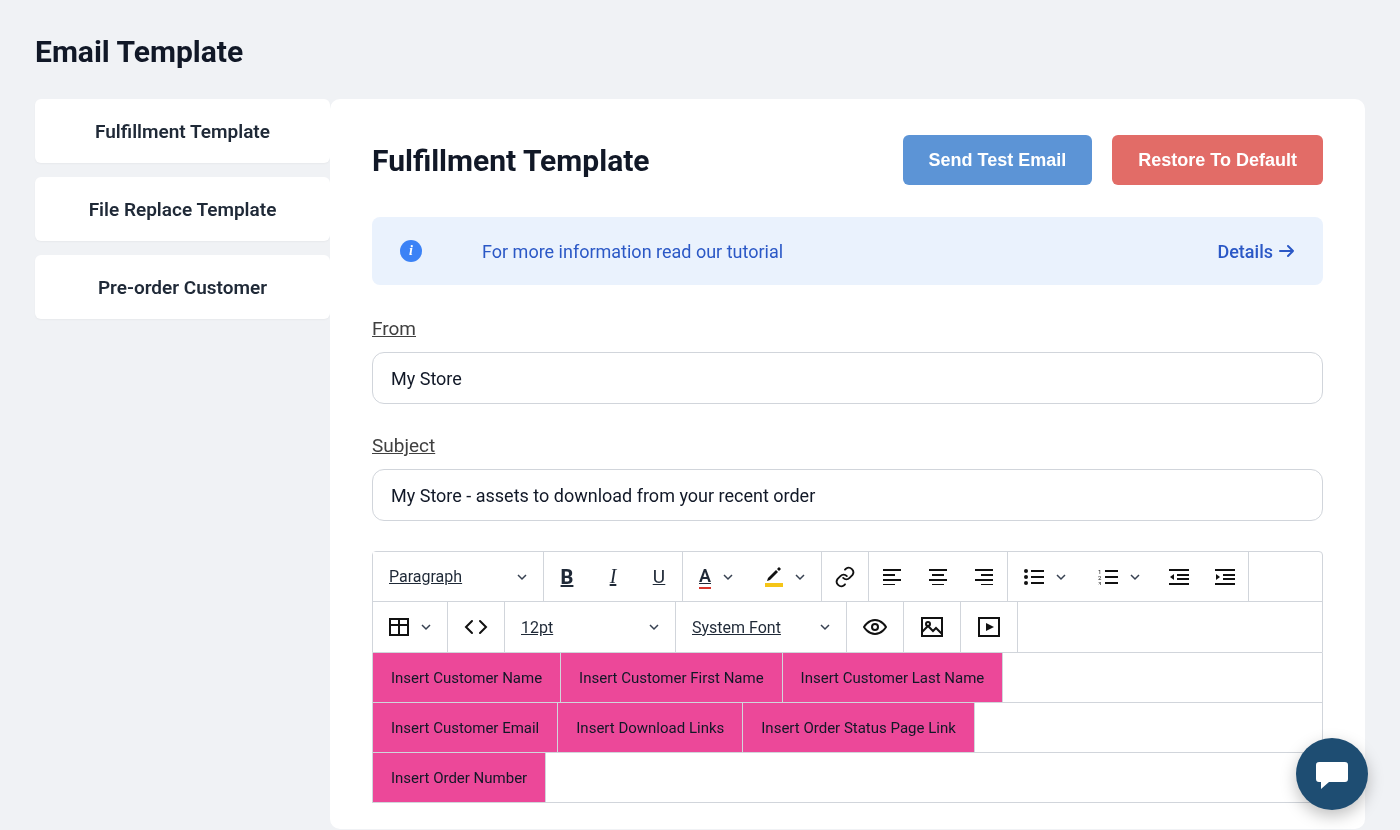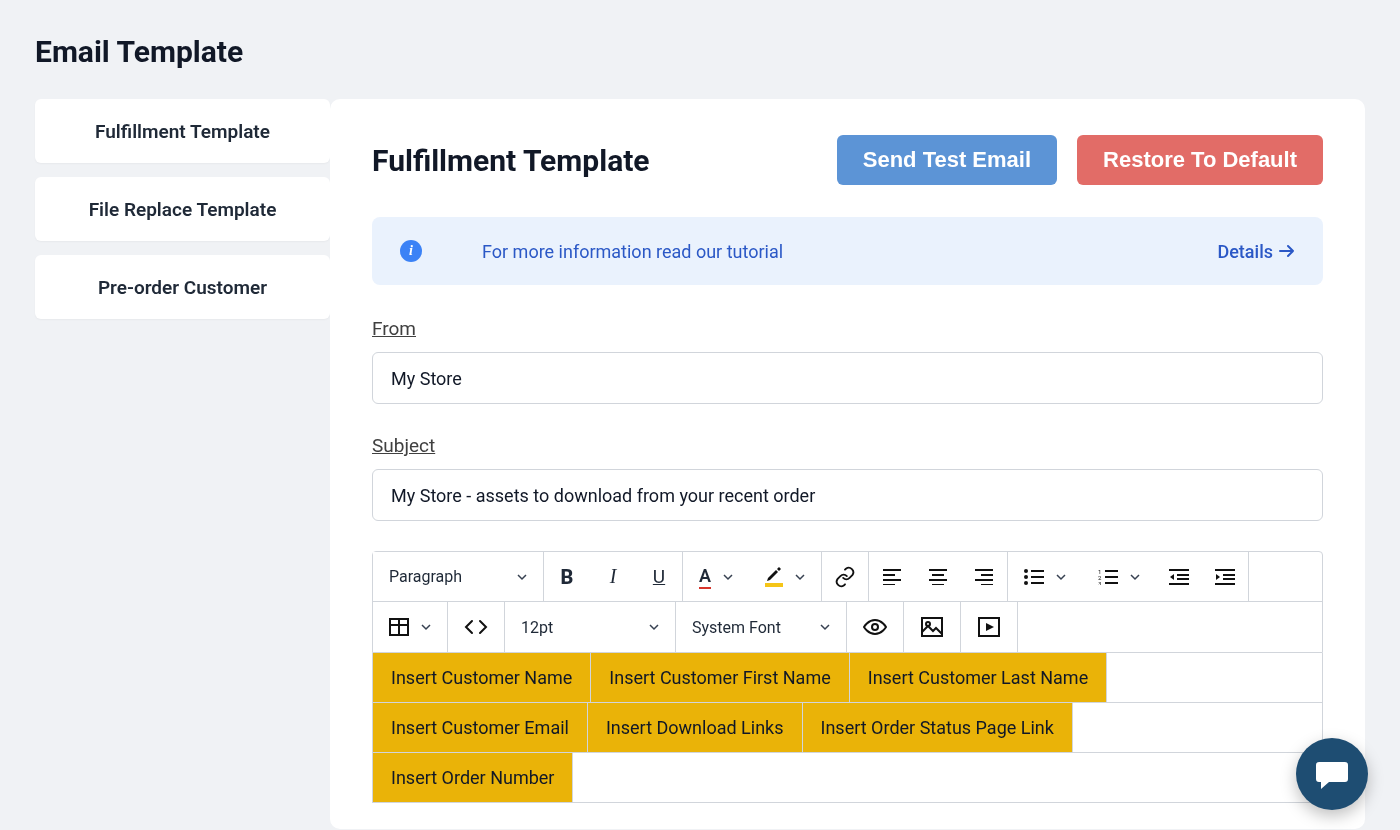--- a/index.html
+++ b/index.html
@@ -60,21 +60,21 @@
     font-size: 30px;
     font-weight: 700;
     color: #111827;
     flex: 1;
   }
   .btn {
     height: 50px;
     padding: 0 26px;
     border: none;
     border-radius: 6px;
-    font-size: 22px;
+    font-size: 18px;
     font-weight: 600;
     color: #fff;
     cursor: pointer;
     display: inline-flex;
     align-items: center;
   }
   .btn-blue  { background: #5c94d6; margin-right: 20px; }
   .btn-red   { background: #e26c67; }
   .info-banner {
     background: #eaf2fd;
@@ -104,54 +104,54 @@
     font-size: 19px;
     color: #404040;
     margin-bottom: 12px;
     display: block;
     text-decoration: underline;
   }
   .form-input {
     width: 100%;
     height: 52px;
     border: 1px solid #d1d5db;
-    border-radius: 6px;
+    border-radius: 12px;
     padding: 0 18px;
     font-size: 18px;
     color: #111827;
     margin-bottom: 30px;
     font-family: inherit;
   }
   
   .editor { border: 1px solid #d1d5db; border-radius: 4px 4px 0 0; }
-  .tb-row { display: flex; border-bottom: 1px solid #d1d5db; height: 50px; }
+  .tb-row { display: flex; border-bottom: 1px solid #d1d5db; height: 50px; text-decoration: underline; }
   .tb-row:last-child { border-bottom: none; }
   .tb-group { display: flex; border-right: 1px solid #d1d5db; align-items: stretch; }
   .tb-group:last-child { border-right: none; }
   .tb-btn {
     min-width: 46px;
     display: flex; align-items: center; justify-content: center;
     cursor: pointer;
     background: #fff;
     font-size: 16px;
     position: relative;
   }
   .tb-btn.wide { min-width: auto; padding: 0 16px; justify-content: space-between; gap: 24px; }
   .tb-btn.wide-sm { min-width: auto; padding: 0 16px; justify-content: space-between; gap: 12px; }
   .tb-btn svg { display: block; }
   .chev { width: 10px; height: 10px; }
   .merge-row { display: flex; flex-wrap: wrap; }
   .merge-btn {
     border-right: 1px solid #d1d5db;
     border-bottom: 1px solid #d1d5db;
-    background: #eab308;
+    background: #ec4899;
     height: 50px;
     display: flex; align-items: center;
     padding: 0 18px;
-    font-size: 18px;
+    font-size: 15px;
     cursor: pointer;
     color: #111827;
   }
   .merge-row-wrap { border-left: 1px solid #d1d5db; border-right: 1px solid #d1d5db; }
   .merge-filler { flex: 1; border-bottom: 1px solid #d1d5db; }
   
   .chat-fab {
     position: absolute;
     right: 32px;
     bottom: 20px;

